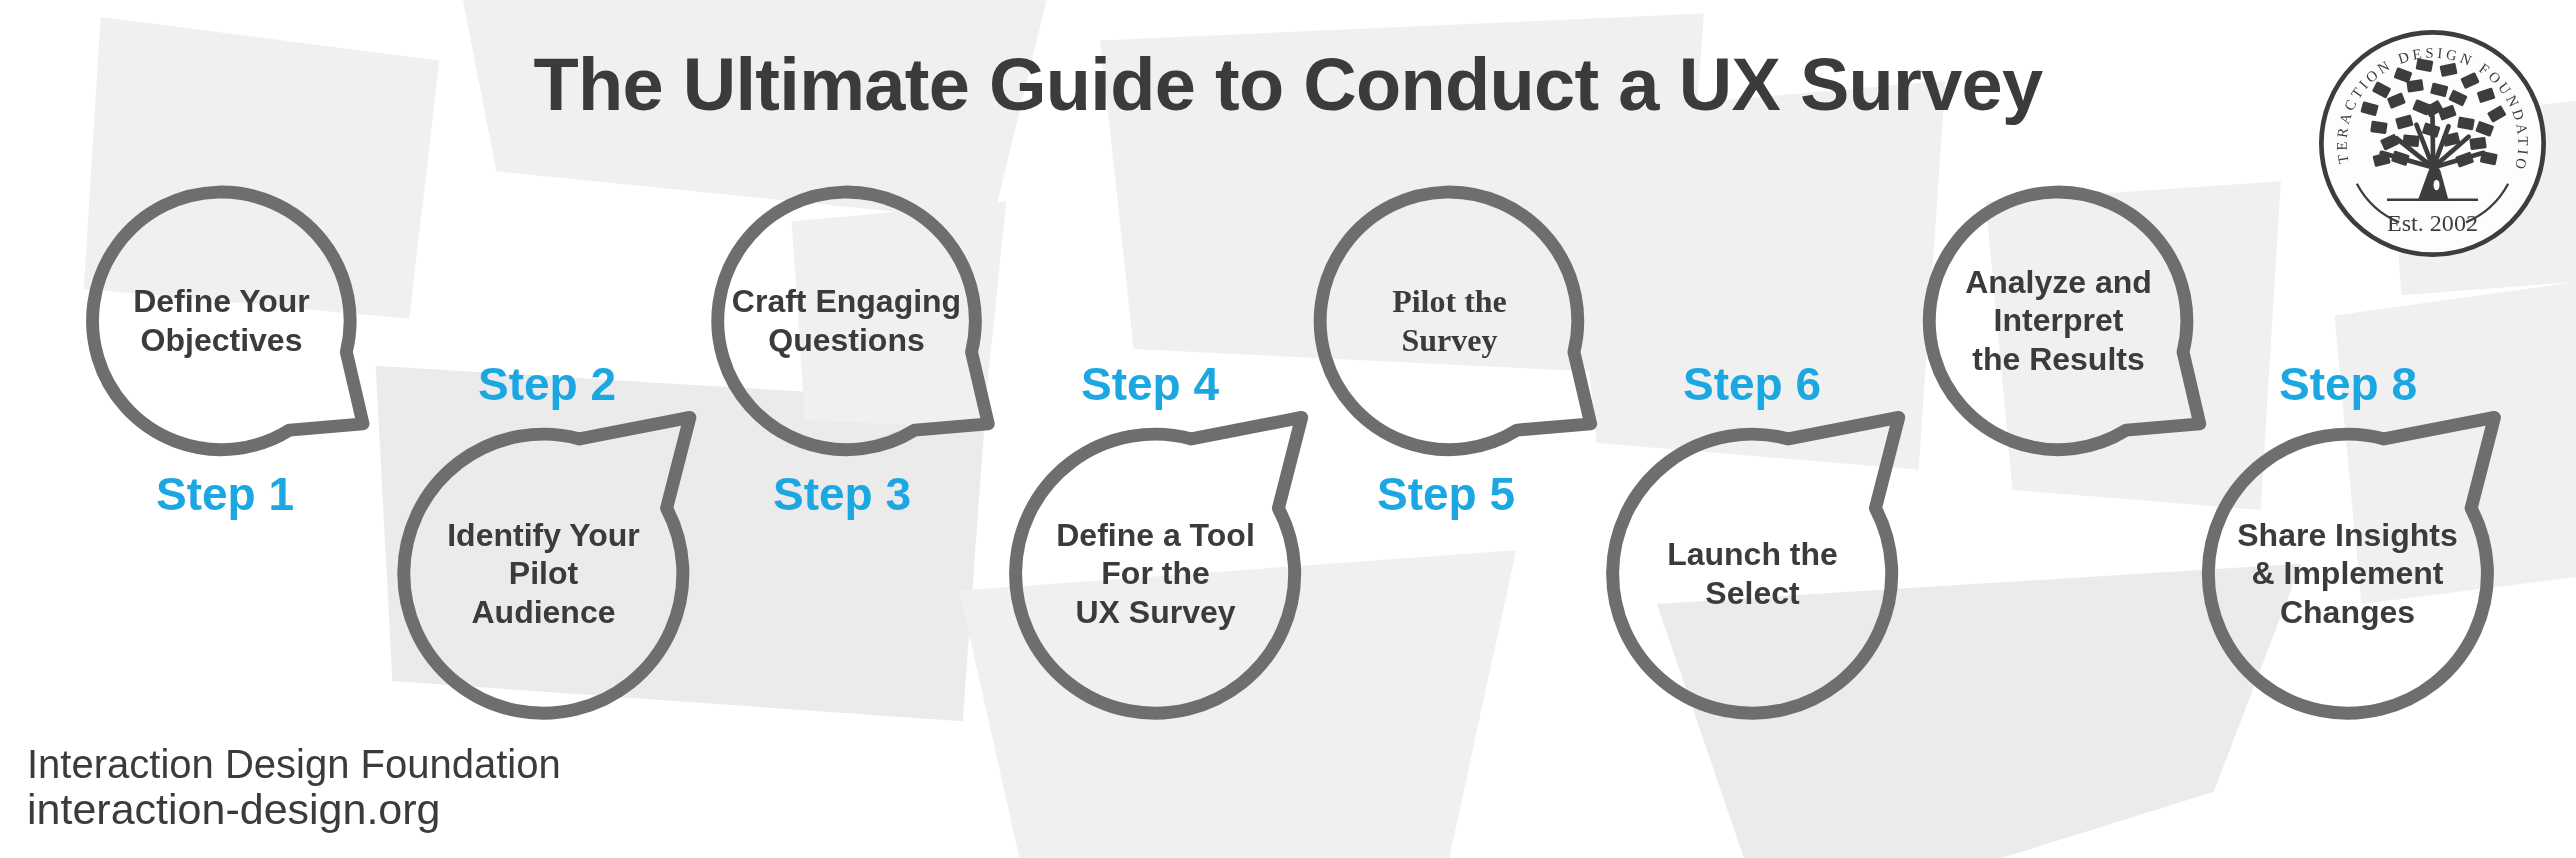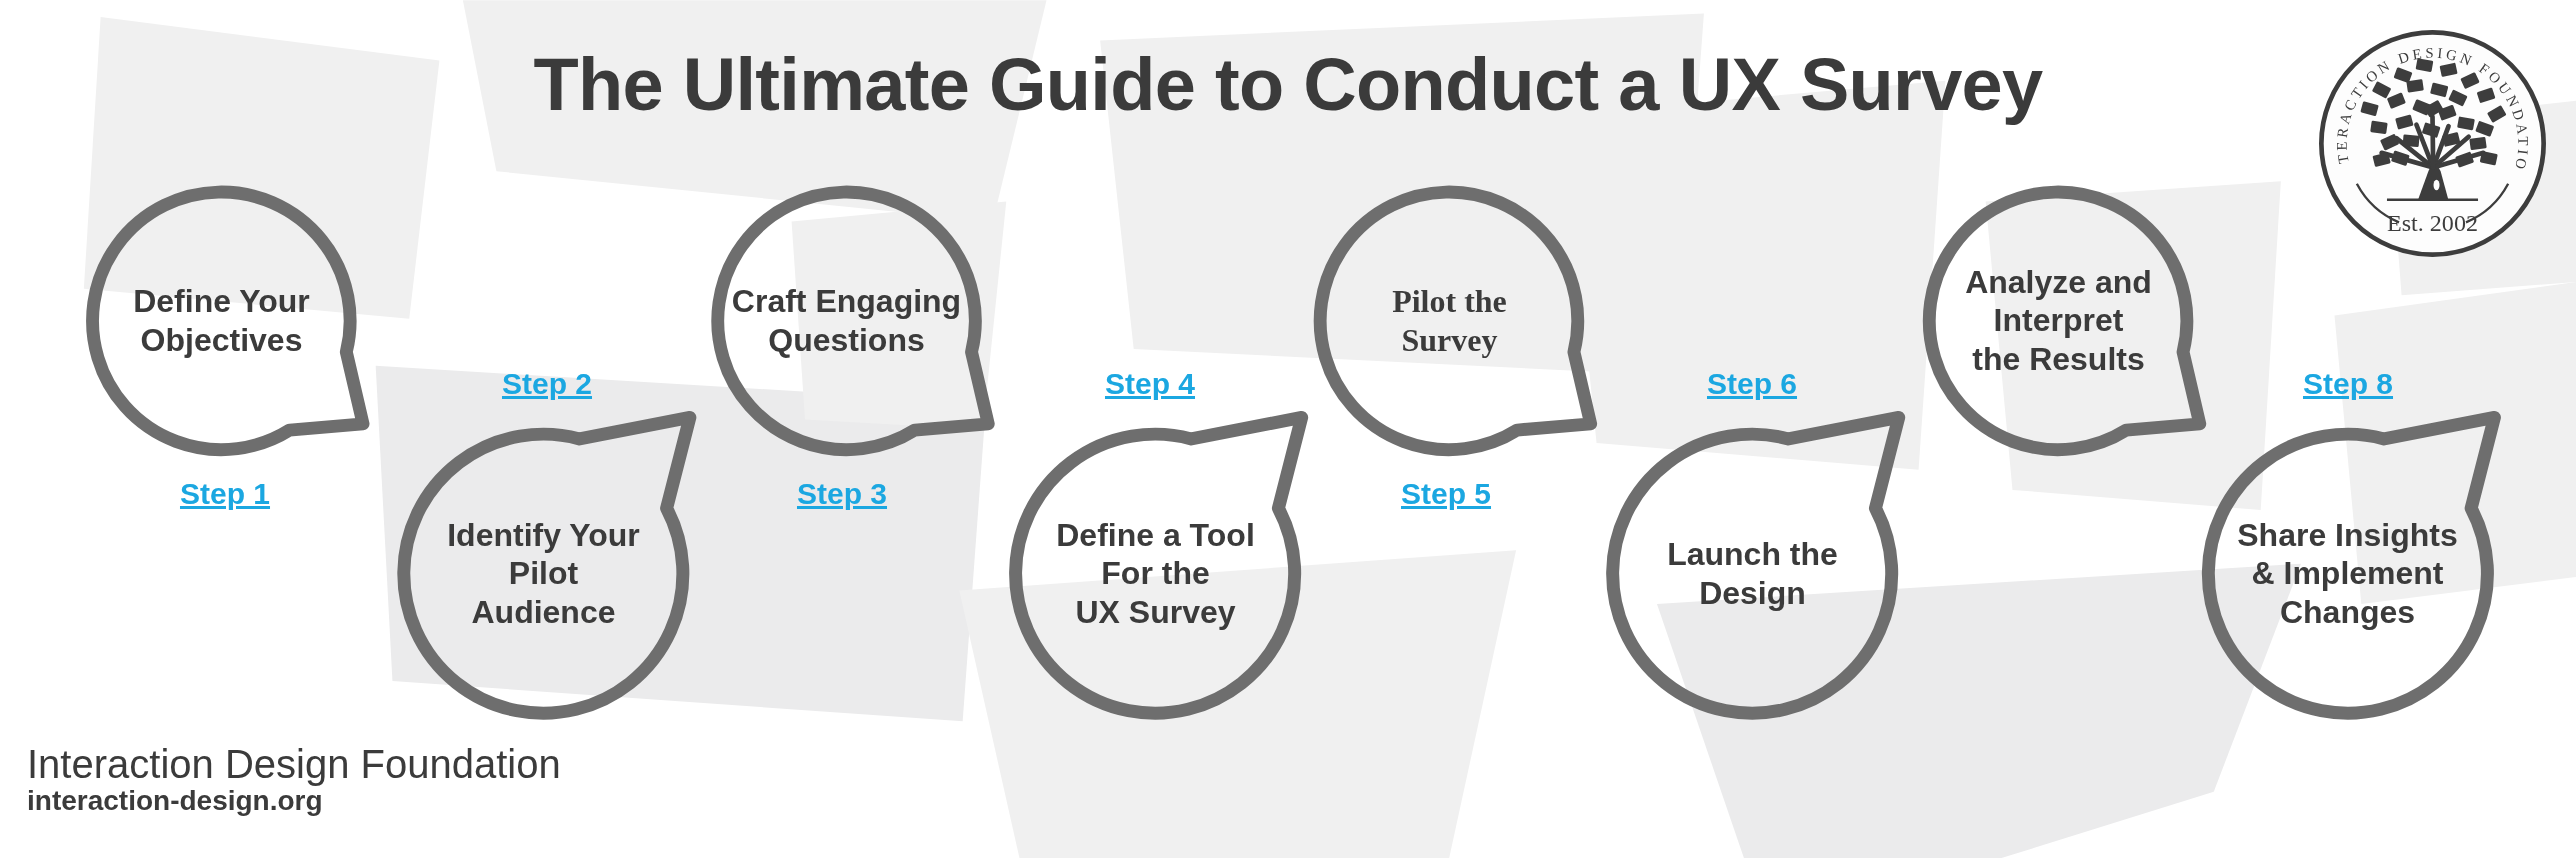--- a/index.html
+++ b/index.html
@@ -39,40 +39,39 @@
     display:flex;align-items:center;justify-content:center;
     text-align:center;
     white-space:pre-line;
     font-size:32px;font-weight:700;line-height:1.2;
     color:var(--dark);
   }
   .step-label{
     position:absolute;z-index:3;
     width:228px;height:67px;
     display:flex;align-items:center;justify-content:center;
-    font-size:30px;font-weight:700;
+    font-size:46px;font-weight:700;
     color:var(--accent);
-    text-decoration:underline;
   }
   
   .s1-text{left:94px;top:220px;}   .s1-label{left:111px;top:460px;}
   .s2-text{left:416px;top:473px;}   .s2-label{left:433px;top:350px;}
   .s3-text{left:719px;top:220px;}  .s3-label{left:728px;top:460px;}
   .s4-text{left:1028px;top:473px;}  .s4-label{left:1036px;top:350px;}
   .s5-text{left:1322px;top:220px;font-family:Liberation Serif, serif;}  .s5-label{left:1332px;top:460px;}
   .s6-text{left:1625px;top:473px;}  .s6-label{left:1638px;top:350px;}
   .s7-text{left:1931px;top:220px;}  .s7-label{left:1939px;top:460px;}
   .s8-text{left:2220px;top:473px;}  .s8-label{left:2234px;top:350px;}
   .footer{
     position:absolute;z-index:3;
     left:27px;top:743px;
     color:var(--dark);
   }
   .footer-org{font-size:40px;font-weight:400;line-height:1.05;}
-  .footer-site{font-size:28px;font-weight:700;line-height:1.15;}
+  .footer-site{font-size:43px;font-weight:400;line-height:1.15;}
   .logo{position:absolute;z-index:3;left:2316px;top:27px;}
   .logo .seal-text{font-family:"Liberation Serif", serif;fill:#3D3D3D;}
 </style>
 </head>
 <body>
 
 <div class="canvas">
 
   <svg class="layer-svg" width="2576" height="859" viewBox="0 0 3840 1280">
 
@@ -119,21 +118,21 @@
   <div class="bubble-text s4-text">Define a Tool
 For the
 UX Survey</div>
   <div class="step-label s4-label">Step 4</div>
 
   <div class="bubble-text s5-text">Pilot the
 Survey</div>
   <div class="step-label s5-label">Step 5</div>
 
   <div class="bubble-text s6-text">Launch the
-Design</div>
+Select</div>
   <div class="step-label s6-label">Step 6</div>
 
   <div class="bubble-text s7-text">Analyze and
 Interpret
 the Results</div>
 
   <div class="bubble-text s8-text">Share Insights
 &amp; Implement
 Changes</div>
   <div class="step-label s8-label">Step 8</div>

